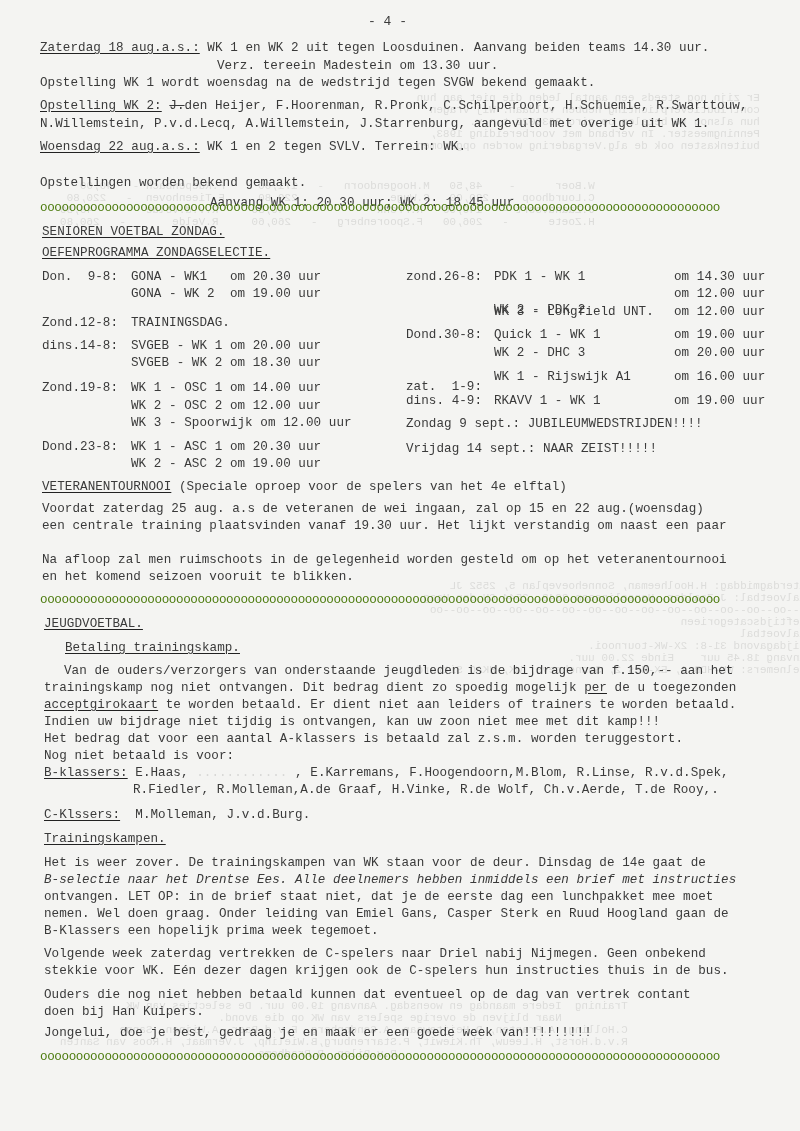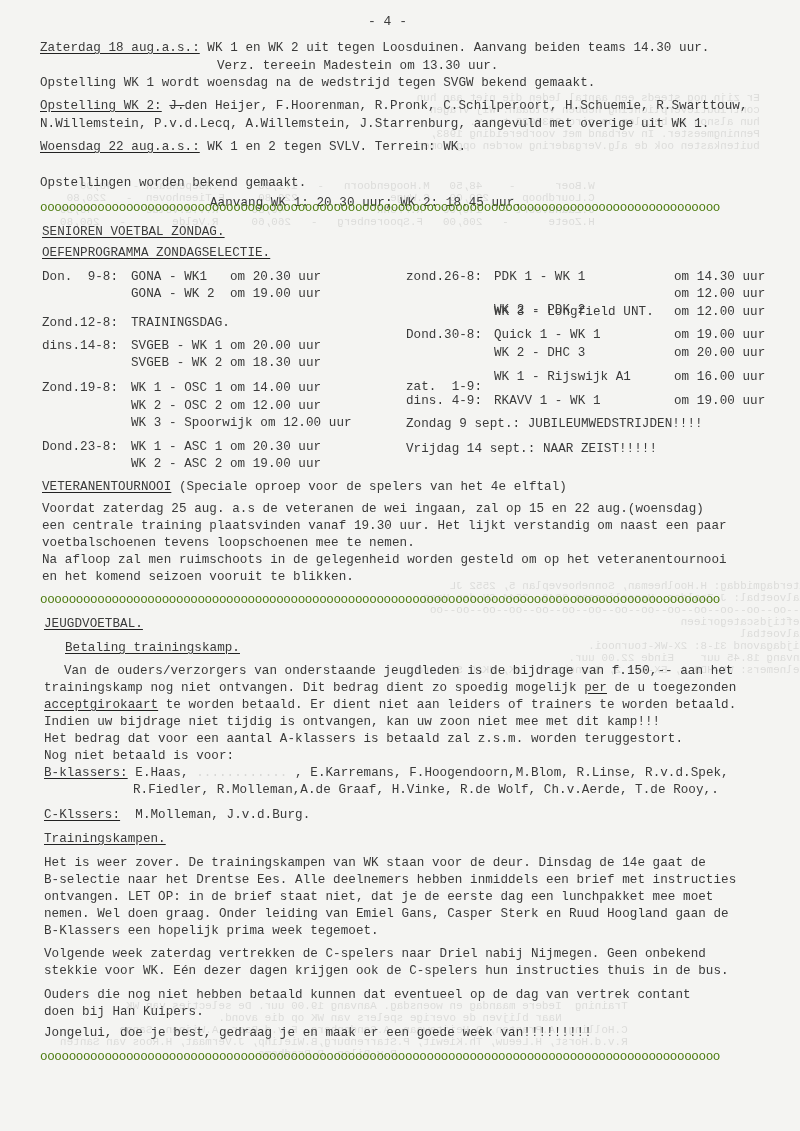--- a/index.html
+++ b/index.html
@@ -114,41 +114,40 @@
     <div class="ln" style="left:494px;top:394px;">RKAVV 1 - WK 1</div>
     <div class="ln" style="left:674px;top:394px;">om 19.00 uur</div>
 
     <div class="ln" style="left:406px;top:417px;">Zondag 9 sept.: JUBILEUMWEDSTRIJDEN!!!!</div>
     <div class="ln" style="left:406px;top:442px;">Vrijdag 14 sept.: NAAR ZEIST!!!!!</div>
   </div>
 
   <div class="ln" style="left:42px;top:480px;"><span class="u">VETERANENTOURNOOI</span><span> (Speciale oproep voor de spelers van het 4e elftal)</span></div>
   <div class="ln" style="left:42px;top:502px;">Voordat zaterdag 25 aug. a.s de veteranen de wei ingaan, zal op 15 en 22 aug.(woensdag)</div>
   <div class="ln" style="left:42px;top:519px;">een centrale training plaatsvinden vanaf 19.30 uur. Het lijkt verstandig om naast een paar</div>
-  <div class="ln" style="left:42px;top:536px;">voetbalschoenen tevens loopschoenen mee te nemen.</div>
   <div class="ln" style="left:42px;top:553px;">Na afloop zal men ruimschoots in de gelegenheid worden gesteld om op het veteranentournooi</div>
   <div class="ln" style="left:42px;top:570px;">en het komend seizoen vooruit te blikken.</div>
 
   <div class="dots" style="left:40px;top:593px;">ooooooooooooooooooooooooooooooooooooooooooooooooooooooooooooooooooooooooooooooooooooooooooooooo</div>
 
   <div class="ln u" style="left:44px;top:617px;">JEUGDVOETBAL.</div>
   <div class="ln u" style="left:44px;top:641px;margin-left:21px;">Betaling trainingskamp.</div>
   <div class="ln" style="left:44px;top:664px;margin-left:20px;">Van de ouders/verzorgers van onderstaande jeugdleden is de bijdrage van f.150,-- aan het</div>
   <div class="ln" style="left:44px;top:681px;"><span>trainingskamp nog niet ontvangen. Dit bedrag dient zo spoedig mogelijk </span><span class="u">per</span><span> de u toegezonden</span></div>
   <div class="ln" style="left:44px;top:698px;"><span class="u">acceptgirokaart</span><span> te worden betaald. Er dient niet aan leiders of trainers te worden betaald.</span></div>
   <div class="ln" style="left:44px;top:715px;">Indien uw bijdrage niet tijdig is ontvangen, kan uw zoon niet mee met dit kamp!!!</div>
   <div class="ln" style="left:44px;top:732px;">Het bedrag dat voor een aantal A-klassers is betaald zal z.s.m. worden teruggestort.</div>
   <div class="ln" style="left:44px;top:749px;">Nog niet betaald is voor:</div>
   <div class="ln" style="left:44px;top:766px;"><span class="u">B-klassers:</span><span> E.Haas,</span><span class="faded"> ............ </span><span>, E.Karremans, F.Hoogendoorn,M.Blom, R.Linse, R.v.d.Spek,</span></div>
   <div class="ln" style="left:133px;top:783px;">R.Fiedler, R.Molleman,A.de Graaf, H.Vinke, R.de Wolf, Ch.v.Aerde, T.de Rooy,.</div>
   <div class="ln" style="left:44px;top:808px;"><span class="u">C-Klssers:</span><span>  M.Molleman, J.v.d.Burg.</span></div>
 
   <div class="ln u" style="left:44px;top:832px;">Trainingskampen.</div>
   <div class="ln" style="left:44px;top:856px;">Het is weer zover. De trainingskampen van WK staan voor de deur. Dinsdag de 14e gaat de</div>
-  <div class="ln" style="left:44px;top:873px;">B-selectie naar het Drentse Ees. Alle deelnemers hebben inmiddels een brief met instructies</div>
+  <div class="ln" style="left:44px;top:873px;font-style:italic;">B-selectie naar het Drentse Ees. Alle deelnemers hebben inmiddels een brief met instructies</div>
   <div class="ln" style="left:44px;top:890px;">ontvangen. LET OP: in de brief staat niet, dat je de eerste dag een lunchpakket mee moet</div>
   <div class="ln" style="left:44px;top:907px;">nemen. Wel doen graag. Onder leiding van Emiel Gans, Casper Sterk en Ruud Hoogland gaan de</div>
   <div class="ln" style="left:44px;top:924px;">B-Klassers een hopelijk prima week tegemoet.</div>
 
   <div class="ln" style="left:44px;top:947px;">Volgende week zaterdag vertrekken de C-spelers naar Driel nabij Nijmegen. Geen onbekend</div>
   <div class="ln" style="left:44px;top:964px;">stekkie voor WK. Eén dezer dagen krijgen ook de C-spelers hun instructies thuis in de bus.</div>
 
   <div class="ln" style="left:44px;top:988px;">Ouders die nog niet hebben betaald kunnen dat eventueel op de dag van vertrek contant</div>
   <div class="ln" style="left:44px;top:1005px;">doen bij Han Kuipers.</div>
 

